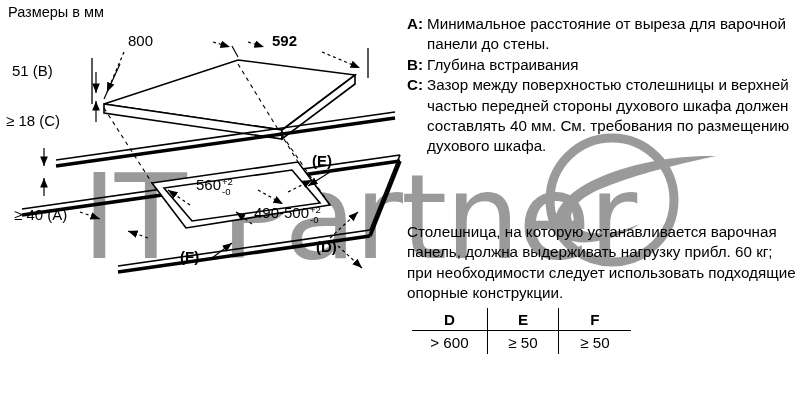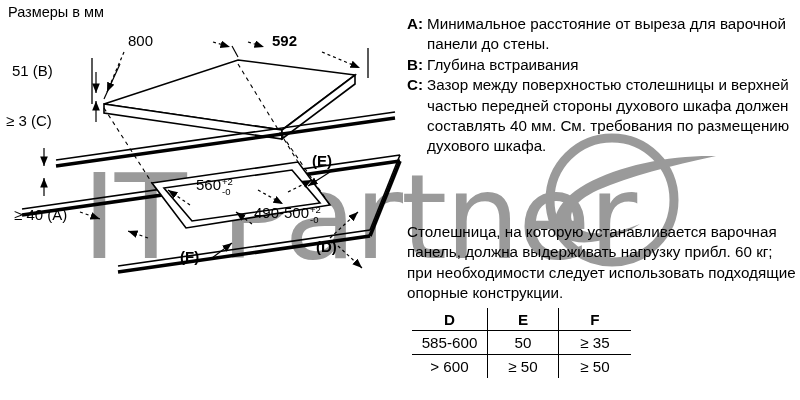--- a/index.html
+++ b/index.html
@@ -171,21 +171,21 @@
   </svg>
 
   <div class="title">Размеры в мм</div>
 
   <div class="lbl" style="left:128px;top:32px;">800</div>
 
   <div class="lbl" style="left:272px;top:32px;font-weight:bold;">592</div>
 
   <div class="lbl" style="left:12px;top:62px;">51 (B)</div>
 
-  <div class="lbl" style="left:6px;top:112px;">≥ 3 (C)</div>
+  <div class="lbl" style="left:6px;top:112px;">≥ 18 (C)</div>
 
   <div class="lbl" style="left:14px;top:206px;">≥ 40 (A)</div>
 
   <div class="lbl" style="left:196px;top:176px;">
     <span>560</span><span class="tol"><i class="up">+2</i><i class="dn">-0</i></span>
   </div>
 
   <div class="lbl" style="left:228px;top:204px;margin-left:26px;">
     <span>490-500</span><span class="tol"><i class="up">+2</i><i class="dn">-0</i></span>
   </div>
@@ -211,25 +211,20 @@
 
   <div class="note">Столешница, на которую устанавливается варочная панель, должна выдерживать нагрузку прибл. 60 кг; при необходимости следует использовать подходящие опорные конструкции.</div>
 
   <table class="tbl">
     <tbody>
       <tr class="head">
         <td class="c0">D</td>
         <td class="c1">E</td>
         <td class="c2">F</td>
       </tr>
-      <tr class="r1">
-        <td class="c0">585-600</td>
-        <td class="c1">50</td>
-        <td class="c2">≥ 35</td>
-      </tr>
       <tr class="r2">
         <td class="c0">&gt; 600</td>
         <td class="c1">≥ 50</td>
         <td class="c2">≥ 50</td>
       </tr>
     </tbody>
   </table>
 
 </div>
 

